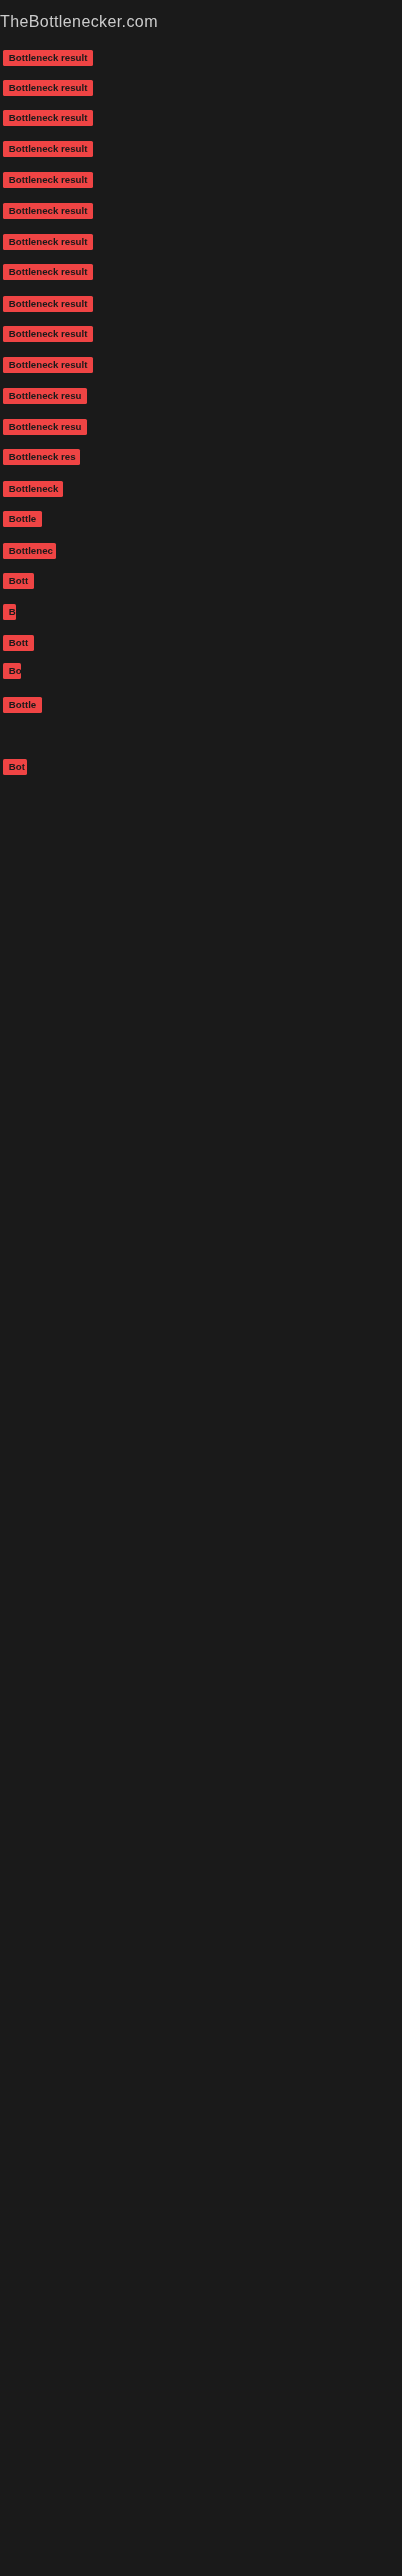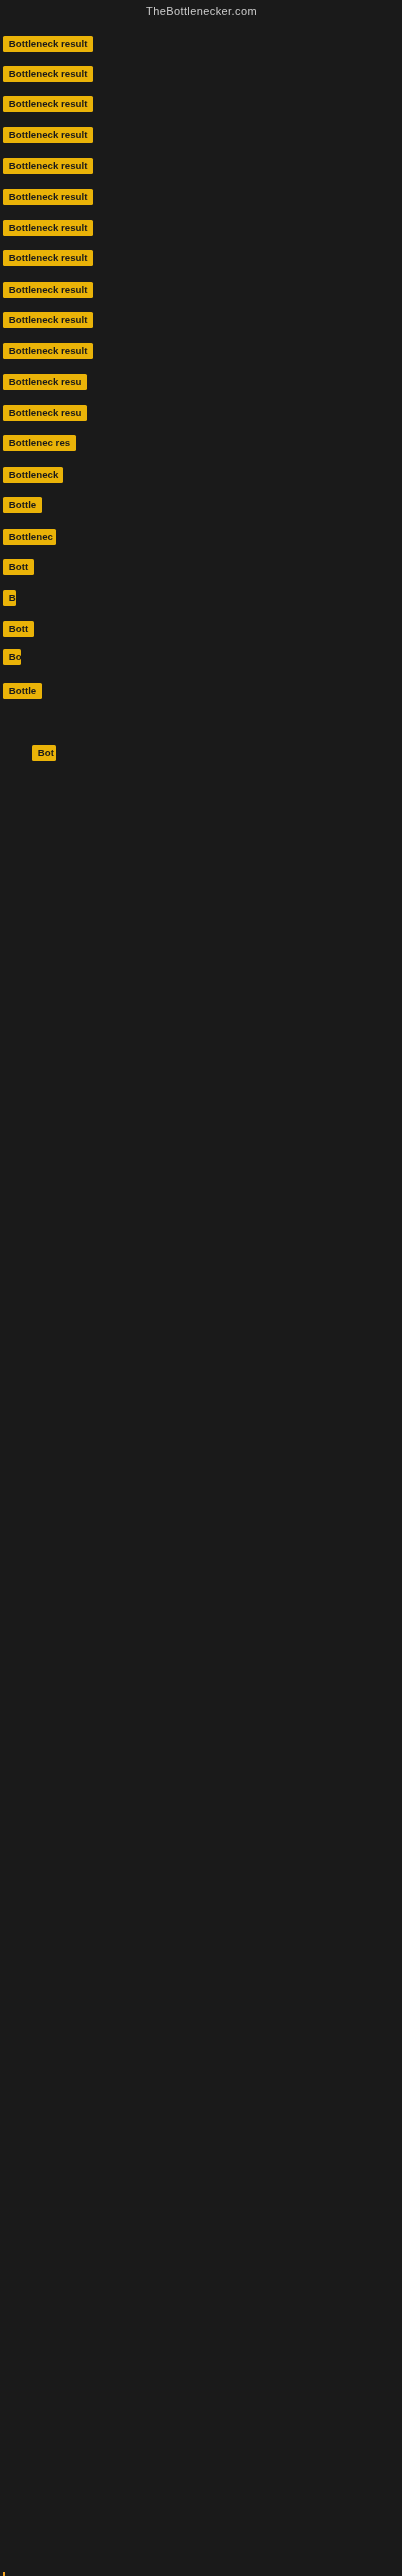--- a/index.html
+++ b/index.html
@@ -8,29 +8,29 @@
       box-sizing: border-box;
     }
     body {
       width: 403px;
       min-height: 2576px;
       background-color: #1a1a1a;
       font-family: Arial, sans-serif;
       position: relative;
     }
     .site-title {
-      text-align: center;
       color: #cccccc;
-      font-size: 11px;
+      font-size: 16px;
       padding: 4.8px 0 3.2px 0;
       letter-spacing: 0.4px;
+      margin-top: 8px;
     }
     .bottleneck-badge {
       display: inline-block;
-      background-color: #eab308;
+      background-color: #ef4444;
       color: #1a1a1a;
       font-size: 9.7px;
       font-weight: bold;
       padding: 2.4px 5.6px;
       border-radius: 1.6px;
       white-space: nowrap;
       overflow: hidden;
     }
     .bottom-cursor {
       position: absolute;
@@ -52,25 +52,25 @@
     <div style="position: absolute; top: 107px; left: 3.2px;"><span class="bottleneck-badge" style="max-width: 97px;">Bottleneck result</span></div>
     <div style="position: absolute; top: 138px; left: 3.2px;"><span class="bottleneck-badge" style="max-width: 97px;">Bottleneck result</span></div>
     <div style="position: absolute; top: 169px; left: 3.2px;"><span class="bottleneck-badge" style="max-width: 97px;">Bottleneck result</span></div>
     <div style="position: absolute; top: 200px; left: 3.2px;"><span class="bottleneck-badge" style="max-width: 97px;">Bottleneck result</span></div>
     <div style="position: absolute; top: 230px; left: 3.2px;"><span class="bottleneck-badge" style="max-width: 97px;">Bottleneck result</span></div>
     <div style="position: absolute; top: 262px; left: 3.2px;"><span class="bottleneck-badge" style="max-width: 97px;">Bottleneck result</span></div>
     <div style="position: absolute; top: 292px; left: 3.2px;"><span class="bottleneck-badge" style="max-width: 97px;">Bottleneck result</span></div>
     <div style="position: absolute; top: 323px; left: 3.2px;"><span class="bottleneck-badge" style="max-width: 97px;">Bottleneck result</span></div>
     <div style="position: absolute; top: 354px; left: 3.2px;"><span class="bottleneck-badge" style="max-width: 85px;">Bottleneck resu</span></div>
     <div style="position: absolute; top: 385px; left: 3.2px;"><span class="bottleneck-badge" style="max-width: 85px;">Bottleneck resu</span></div>
-    <div style="position: absolute; top: 415px; left: 3.2px;"><span class="bottleneck-badge" style="max-width: 77px;">Bottlenec res</span></div>
+    <div style="position: absolute; top: 415px; left: 3.2px;"><span class="bottleneck-badge" style="max-width: 77px;">Bottleneck res</span></div>
     <div style="position: absolute; top: 447px; left: 3.2px;"><span class="bottleneck-badge" style="max-width: 60px;">Bottleneck</span></div>
     <div style="position: absolute; top: 477px; left: 3.2px;"><span class="bottleneck-badge" style="max-width: 40px;">Bottle</span></div>
     <div style="position: absolute; top: 509px; left: 3.2px; text-align: right;"><span class="bottleneck-badge" style="max-width: 53px;">Bottlenec</span></div>
     <div style="position: absolute; top: 539px; left: 3.2px;"><span class="bottleneck-badge" style="max-width: 31px;">Bott</span></div>
     <div style="position: absolute; top: 570px; left: 3.2px;"><span class="bottleneck-badge" style="max-width: 13px;">B</span></div>
     <div style="position: absolute; top: 601px; left: 3.2px;"><span class="bottleneck-badge" style="max-width: 31px;">Bott</span></div>
     <div style="position: absolute; top: 629px; left: 3.2px;"><span class="bottleneck-badge" style="max-width: 17.7px;">Bo</span></div>
     <div style="position: absolute; top: 663px; left: 3.2px;"><span class="bottleneck-badge" style="max-width: 40px;">Bottle</span></div>
-    <div style="position: absolute; top: 725px; left: 3.2px; margin-left: 29px;"><span class="bottleneck-badge" style="max-width: 24px;">Bot</span></div>
+    <div style="position: absolute; top: 725px; left: 3.2px;"><span class="bottleneck-badge" style="max-width: 24px;">Bot</span></div>
     <div class="bottom-cursor" style="top: 2552px;"></div>
   </div>
 
 
 </body></html>

